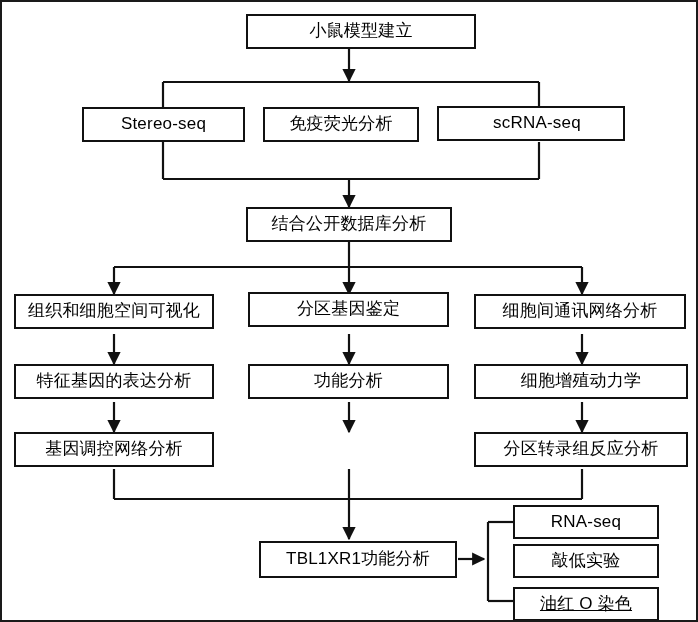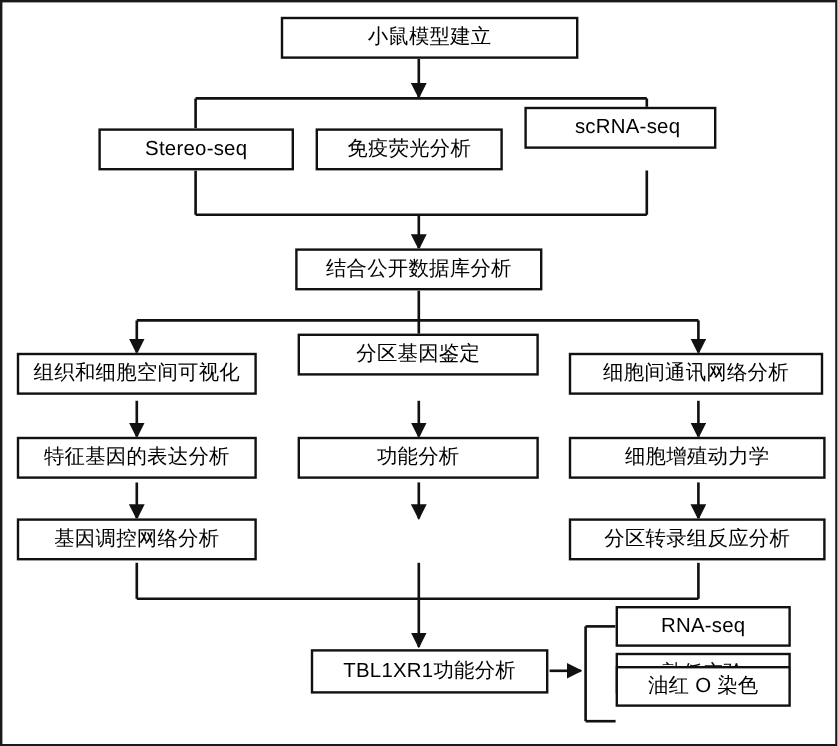--- a/index.html
+++ b/index.html
@@ -86,38 +86,38 @@
       <path d="M 112 497 L 580 497"></path>
       <path d="M 347 497 L 347 537" marker-end="url(#arrow)"></path>
 
       <path d="M 456 557 L 482 557" marker-end="url(#arrow)"></path>
       <path d="M 486 520 L 486 599"></path>
       <path d="M 486 520 L 511 520"></path>
       <path d="M 486 599 L 511 599"></path>
     </g>
   </svg>
 
-  <div class="node" style="left:232px; top:12px; width:248px; height:35px;">小鼠模型建立</div>
+  <div class="node" style="left:244px; top:12px; width:230px; height:35px;">小鼠模型建立</div>
 
   <div class="node" style="left:80px; top:105px; width:163px; height:35px;">Stereo-seq</div>
   <div class="node" style="left:261px; top:105px; width:156px; height:35px;">免疫荧光分析</div>
-  <div class="node" style="left:435px; top:87px; width:160px; height:35px;padding-left:12px;">scRNA-seq</div>
+  <div class="node" style="left:435px; top:104px; width:188px; height:35px;padding-left:12px;">scRNA-seq</div>
 
   <div class="node" style="left:244px; top:205px; width:206px; height:35px;">结合公开数据库分析</div>
 
   <div class="node" style="left:12px; top:292px; width:200px; height:35px;">组织和细胞空间可视化</div>
   <div class="node" style="left:12px; top:362px; width:200px; height:35px;">特征基因的表达分析</div>
   <div class="node" style="left:12px; top:430px; width:200px; height:35px;">基因调控网络分析</div>
 
-  <div class="node" style="left:246px; top:276px; width:201px; height:35px;">分区基因鉴定</div>
+  <div class="node" style="left:246px; top:290px; width:201px; height:35px;">分区基因鉴定</div>
   <div class="node" style="left:246px; top:362px; width:201px; height:35px;">功能分析</div>
 
   <div class="node" style="left:472px; top:292px; width:212px; height:35px;">细胞间通讯网络分析</div>
   <div class="node" style="left:472px; top:362px; width:214px; height:35px;">细胞增殖动力学</div>
   <div class="node" style="left:472px; top:430px; width:214px; height:35px;">分区转录组反应分析</div>
 
   <div class="node" style="left:257px; top:539px; width:198px; height:37px;">TBL1XR1功能分析</div>
 
   <div class="node" style="left:511px; top:503px; width:146px; height:34px;">RNA-seq</div>
   <div class="node" style="left:511px; top:542px; width:146px; height:34px;">敲低实验</div>
-  <div class="node" style="left:511px; top:553px; width:146px; height:34px;">油红 O 染色</div>
+  <div class="node" style="left:511px; top:585px; width:146px; height:34px;text-decoration:underline;">油红 O 染色</div>
 
 </div>
 
 </body></html>

